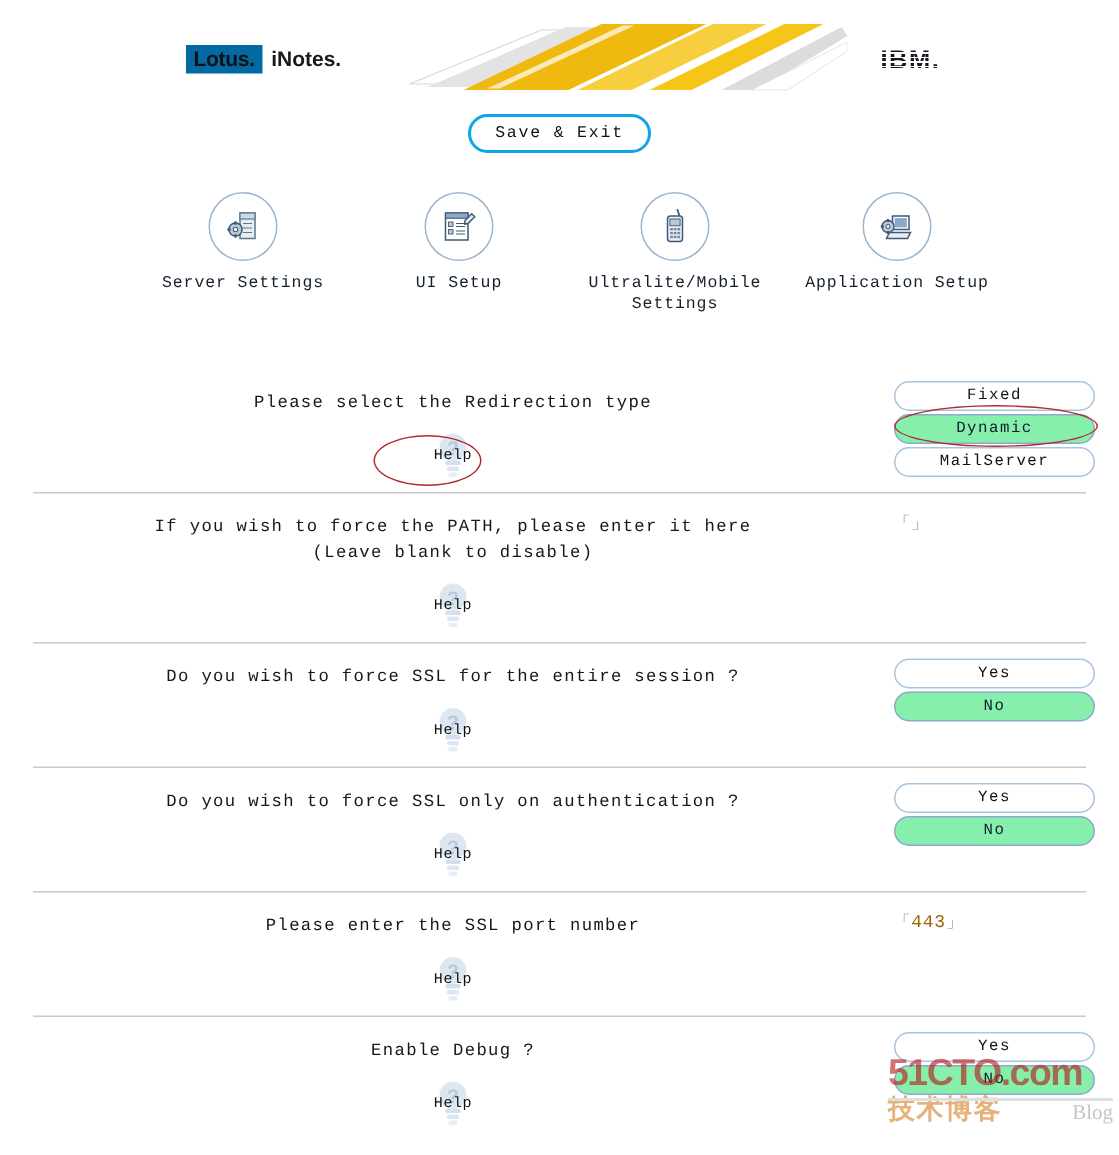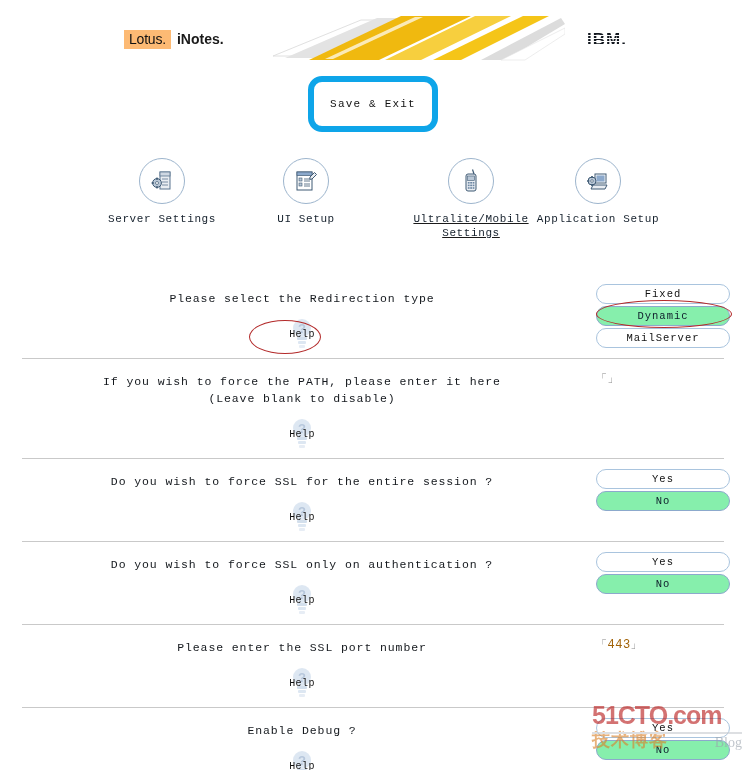--- a/index.html
+++ b/index.html
@@ -24,23 +24,23 @@
   }
   .lotus-logo {
     position: absolute;
     left: 124px;
     top: 30px;
     display: flex;
     align-items: baseline;
     font-family: "Liberation Sans", sans-serif;
   }
   .lotus-mark {
-    background: #fdba74;
+    background: #0369a1;
     color: #111111;
-    font-weight: normal;
+    font-weight: bold;
     font-size: 14px;
     letter-spacing: -0.2px;
     padding: 2px 5px 3px 5px;
     line-height: 14px;
   }
   .inotes-mark {
     color: #1a1a1a;
     font-weight: bold;
     font-size: 14px;
     margin-left: 6px;
@@ -72,29 +72,29 @@
   }
 
   
   .save-exit-wrap {
     width: 746px;
     text-align: center;
     margin-top: 8px;
   }
   .pill {
     display: inline-block;
-    border: 6px solid #0ea5e9;
+    border: 2px solid #0ea5e9;
     border-radius: 14px;
     background: #ffffff;
     font-size: 11px;
     letter-spacing: 1.2px;
     color: #111111;
     text-align: center;
     line-height: 18px;
-    padding: 13px 0;
+    padding: 2px 0;
   }
   .save-exit {
     width: 118px;
   }
 
   
   .toolbar {
     position: relative;
     width: 746px;
     height: 92px;
@@ -119,21 +119,21 @@
   }
   .tool .tlabel {
     margin-top: 8px;
     font-size: 11px;
     letter-spacing: 0.6px;
     color: #15202c;
     line-height: 14px;
   }
   #tool-0 { left: 97px; }
   #tool-1 { left: 241px; }
-  #tool-2 { left: 406px; text-decoration: underline; }
+  #tool-2 { left: 385px; }
   #tool-3 { left: 533px; }
 
   
   .rows {
     position: relative;
     width: 746px;
     margin-top: 26px;
   }
   .row {
     position: relative;

